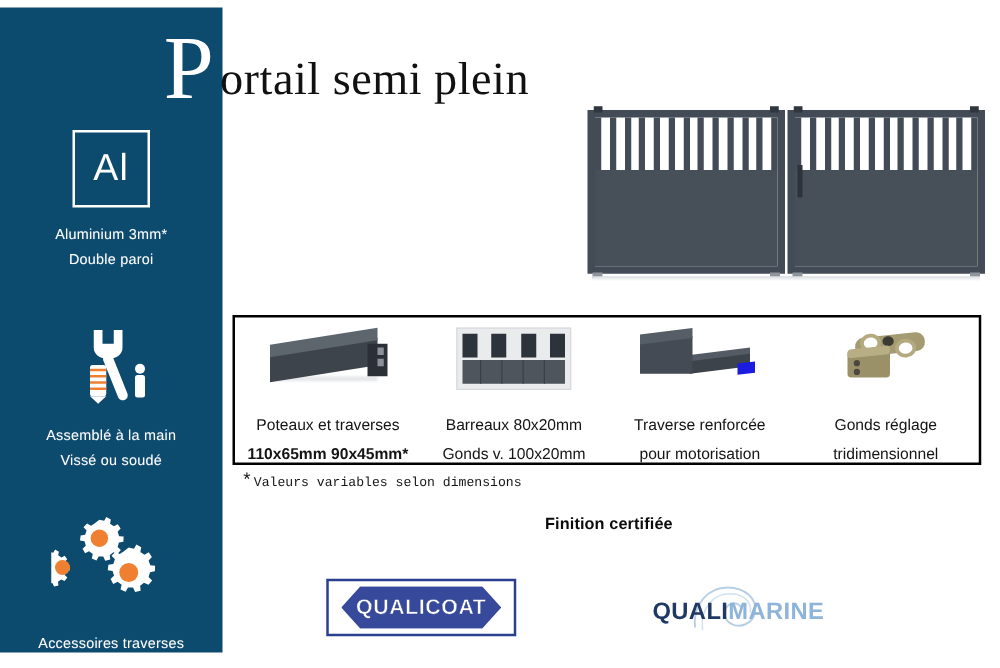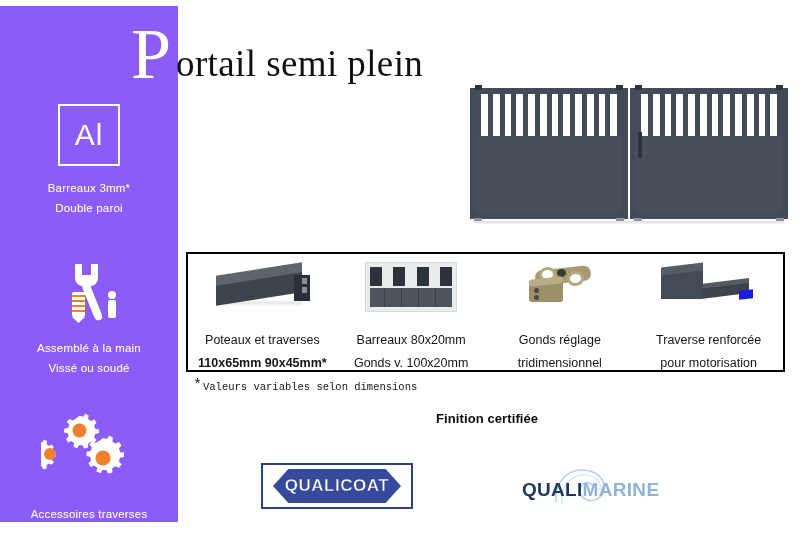--- a/index.html
+++ b/index.html
@@ -6,21 +6,21 @@
   body{
     width:800px;height:534px;position:relative;overflow:hidden;
     font-family:"Liberation Sans", sans-serif;
     background:#ffffff;
   }
   #page{position:absolute;left:0;top:0;width:800px;height:534px;background:#fff;overflow:hidden;}
 
   
   #sidebar{
     position:absolute;left:0;top:6px;width:178px;height:516px;
-    background:#8b5cf6;
+    background:#0c4a6e;
   }
   .side-block{position:absolute;left:0;width:178px;text-align:center;}
   .side-label{
     color:#ffffff;font-size:11.5px;line-height:20px;letter-spacing:.2px;
     font-family:"Liberation Sans", sans-serif;
     text-shadow:0 0 1px rgba(255,255,255,.25);
   }
 
   
   .al-box{
@@ -143,21 +143,21 @@
 <body>
 
 <div id="page">
 
   <div id="sidebar">
 
     <div class="side-block" style="top:98px;">
       <div class="al-box">
         <span class="al-text">Al</span>
       </div>
-      <div class="side-label">Barreaux 3mm*</div>
+      <div class="side-label">Aluminium 3mm*</div>
       <div class="side-label">Double paroi</div>
     </div>
 
     <div class="side-block" style="top:256px;">
       <div class="icon-wrap">
         <svg width="72" height="62" viewBox="0 0 72 62" aria-hidden="true">
 
           <path d="M22 2 h7 v11 h9 V2 h7 v14 a8.5 8.5 0 0 1 -8.5 8.5 h-6 A8.5 8.5 0 0 1 22 16 Z" fill="#ffffff"></path>
 
           <path d="M29.5 23 l7.5 0 l12 30 a4 4 0 0 1 -7.4 3 l-12.1 -30 Z" fill="#ffffff"></path>
@@ -291,49 +291,49 @@
                 <i style="left:65px;"></i>
             </div>
           </div>
         </div>
         <div class="feat-l1">Barreaux 80x20mm</div>
         <div class="feat-l2">Gonds v. 100x20mm</div>
       </div>
 
       <div class="feat">
         <div class="feat-img">
+          <div class="motor">
+            <div class="motor-arm"></div>
+            <div class="motor-arm2"></div>
+            <div class="motor-blue"></div>
+            <div class="motor-body"></div>
+            <div class="motor-body2"></div>
+          </div>
+        </div>
+        <div class="feat-l1">Traverse renforcée</div>
+        <div class="feat-l2">pour motorisation</div>
+      </div>
+
+      <div class="feat">
+        <div class="feat-img">
           <div class="hinge">
             <div class="h-arm"></div>
             <div class="h-ring1"></div>
             <div class="h-ring2"></div>
             <div class="h-hole"></div>
             <div class="h-block"></div>
             <div class="h-block2"></div>
             <div class="h-s1"></div>
             <div class="h-s2"></div>
           </div>
         </div>
         <div class="feat-l1">Gonds réglage</div>
         <div class="feat-l2">tridimensionnel</div>
       </div>
 
-      <div class="feat">
-        <div class="feat-img">
-          <div class="motor">
-            <div class="motor-arm"></div>
-            <div class="motor-arm2"></div>
-            <div class="motor-blue"></div>
-            <div class="motor-body"></div>
-            <div class="motor-body2"></div>
-          </div>
-        </div>
-        <div class="feat-l1">Traverse renforcée</div>
-        <div class="feat-l2">pour motorisation</div>
-      </div>
-
     </div>
   </div>
 
   <div id="footnote">
     <span class="star">*</span><span>Valeurs variables selon dimensions</span>
   </div>
 
   <div id="finition">Finition certifiée</div>
 
   <div id="qualicoat">

